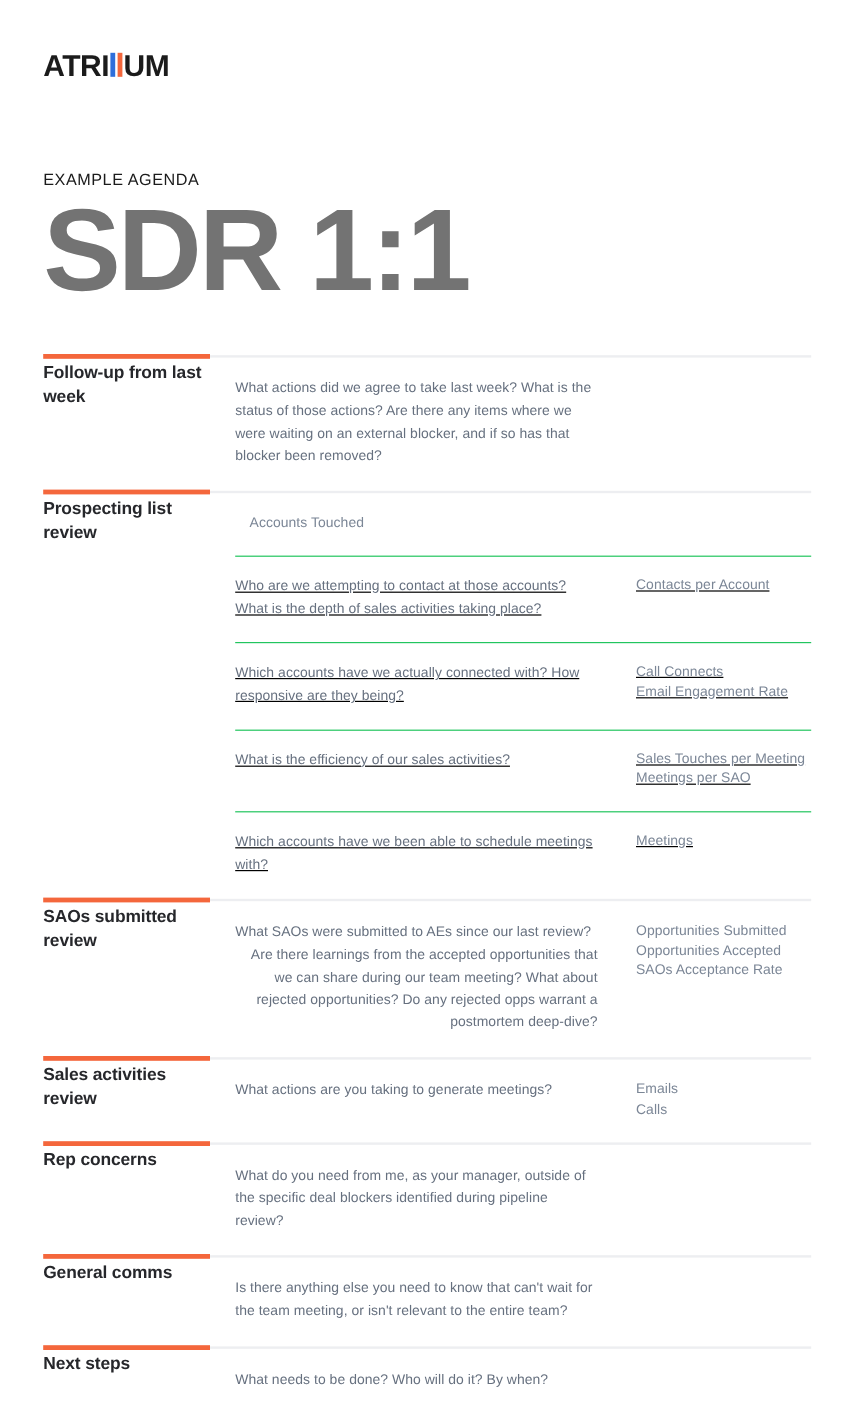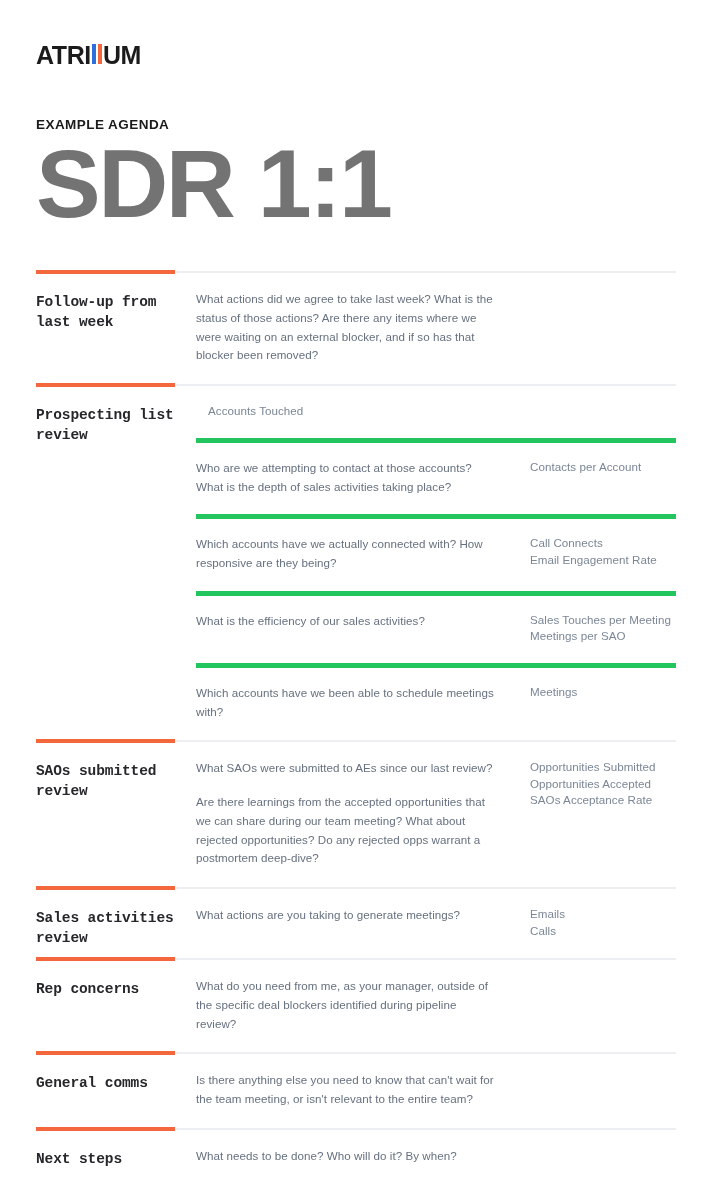--- a/index.html
+++ b/index.html
@@ -56,23 +56,23 @@
     display: block;
   }
   .logo-bar-orange {
     width: 4px;
     height: 20px;
     background: #f4673c;
     display: block;
   }
 
   .eyebrow {
-    margin-top: 49px;
+    margin-top: 74px;
     font-size: 13.5px;
-    font-weight: bold;
+    font-weight: normal;
     letter-spacing: 0.45px;
     color: #1b1b1b;
   }
 
   .title {
     margin-top: 6px;
     font-size: 97px;
     font-weight: bold;
     letter-spacing: -2.5px;
     line-height: 0.95;
@@ -117,24 +117,23 @@
   }
 
   .section-body {
     display: flex;
     align-items: flex-start;
   }
 
   .label-col {
     width: 160px;
     flex: 0 0 160px;
-    padding-top: 19px;
+    padding-top: 3px;
     padding-right: 10px;
     box-sizing: border-box;
-    font-family: Liberation Mono, monospace;
   }
   .section-label {
     font-size: 14.5px;
     font-weight: bold;
     line-height: 1.34;
     color: #26272b;
     letter-spacing: -0.1px;
   }
 
   .rows-col {
@@ -142,37 +141,38 @@
     min-width: 0;
   }
 
   .row {
     display: flex;
     align-items: flex-start;
     padding: 16px 0 18px 0;
     position: relative;
   }
   .row + .row {
-    border-top: 5px solid #22c55e;
+    border-top: 1px solid #22c55e;
+    text-decoration: underline;
   }
 
   .q-col {
     width: 322px;
     flex: 0 0 322px;
     box-sizing: border-box;
     padding-right: 20px;
   }
   .q-text {
     font-size: 11.6px;
     line-height: 1.62;
     color: #66707f;
     letter-spacing: 0.05px;
   }
   .q-text + .q-text {
-    margin-top: 15px;
+    text-align: right;
   }
 
   .m-col {
     flex: 1 1 auto;
     min-width: 0;
   }
   .m-text {
     font-size: 11.6px;
     line-height: 1.42;
     color: #7b8696;

